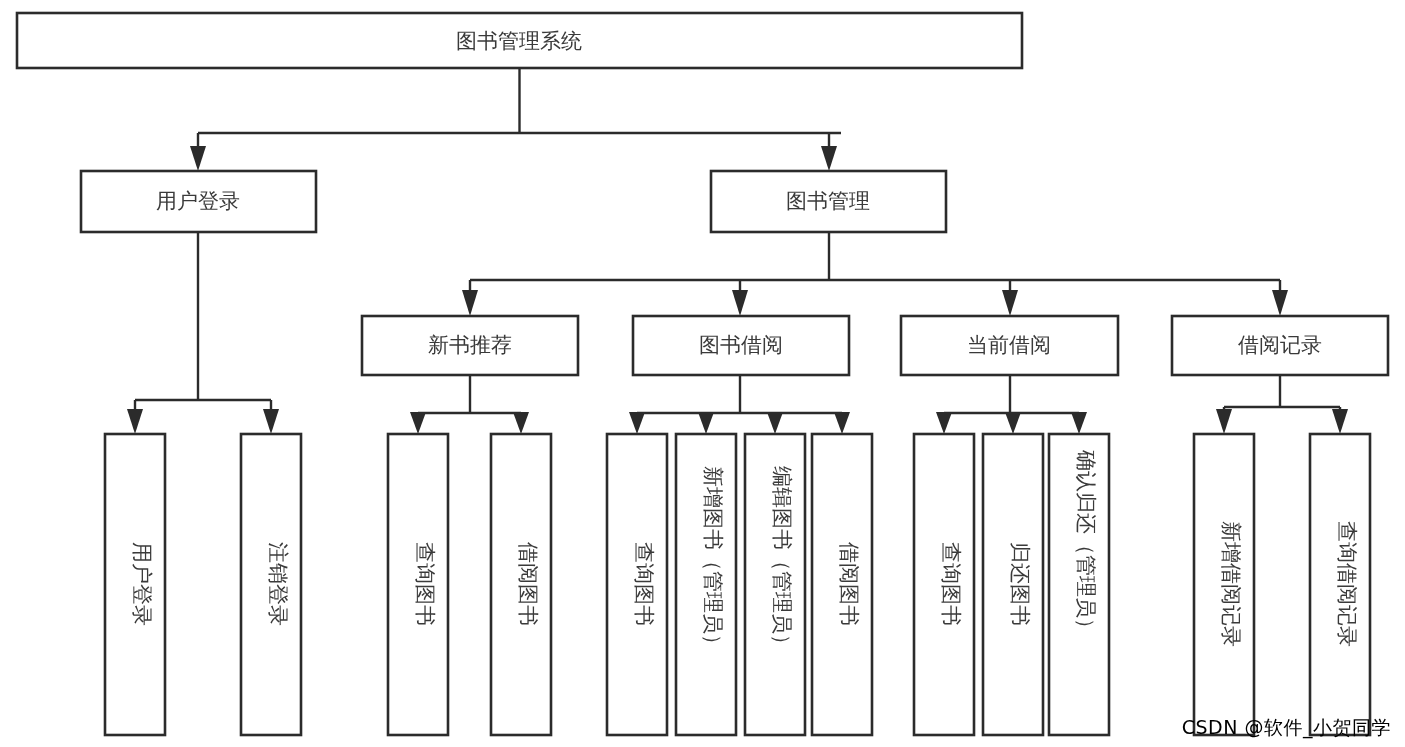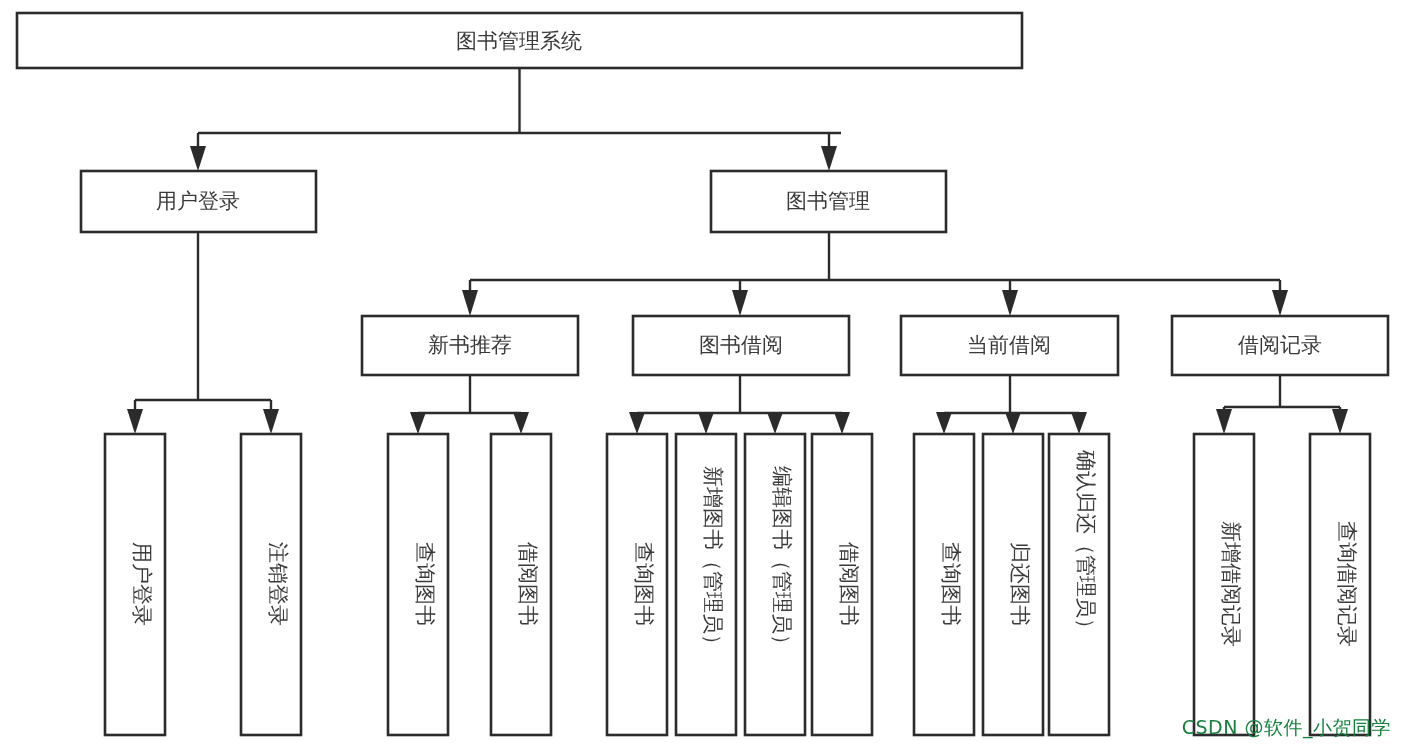--- a/index.html
+++ b/index.html
@@ -50,21 +50,21 @@
     font-size: 21px;
     fill: #3a3a3a;
     text-anchor: middle;
   }
   .watermark {
     position: absolute;
     right: 14px;
     bottom: 6px;
     font-family: "DejaVu Sans", "Liberation Sans", sans-serif;
     font-size: 19px;
-    color: #15803d;
+    color: #000000;
     letter-spacing: 0.5px;
     white-space: nowrap;
     pointer-events: none;
   }
 </style>
 </head>
 <body>
 
 <div id="diagram-root">
 

